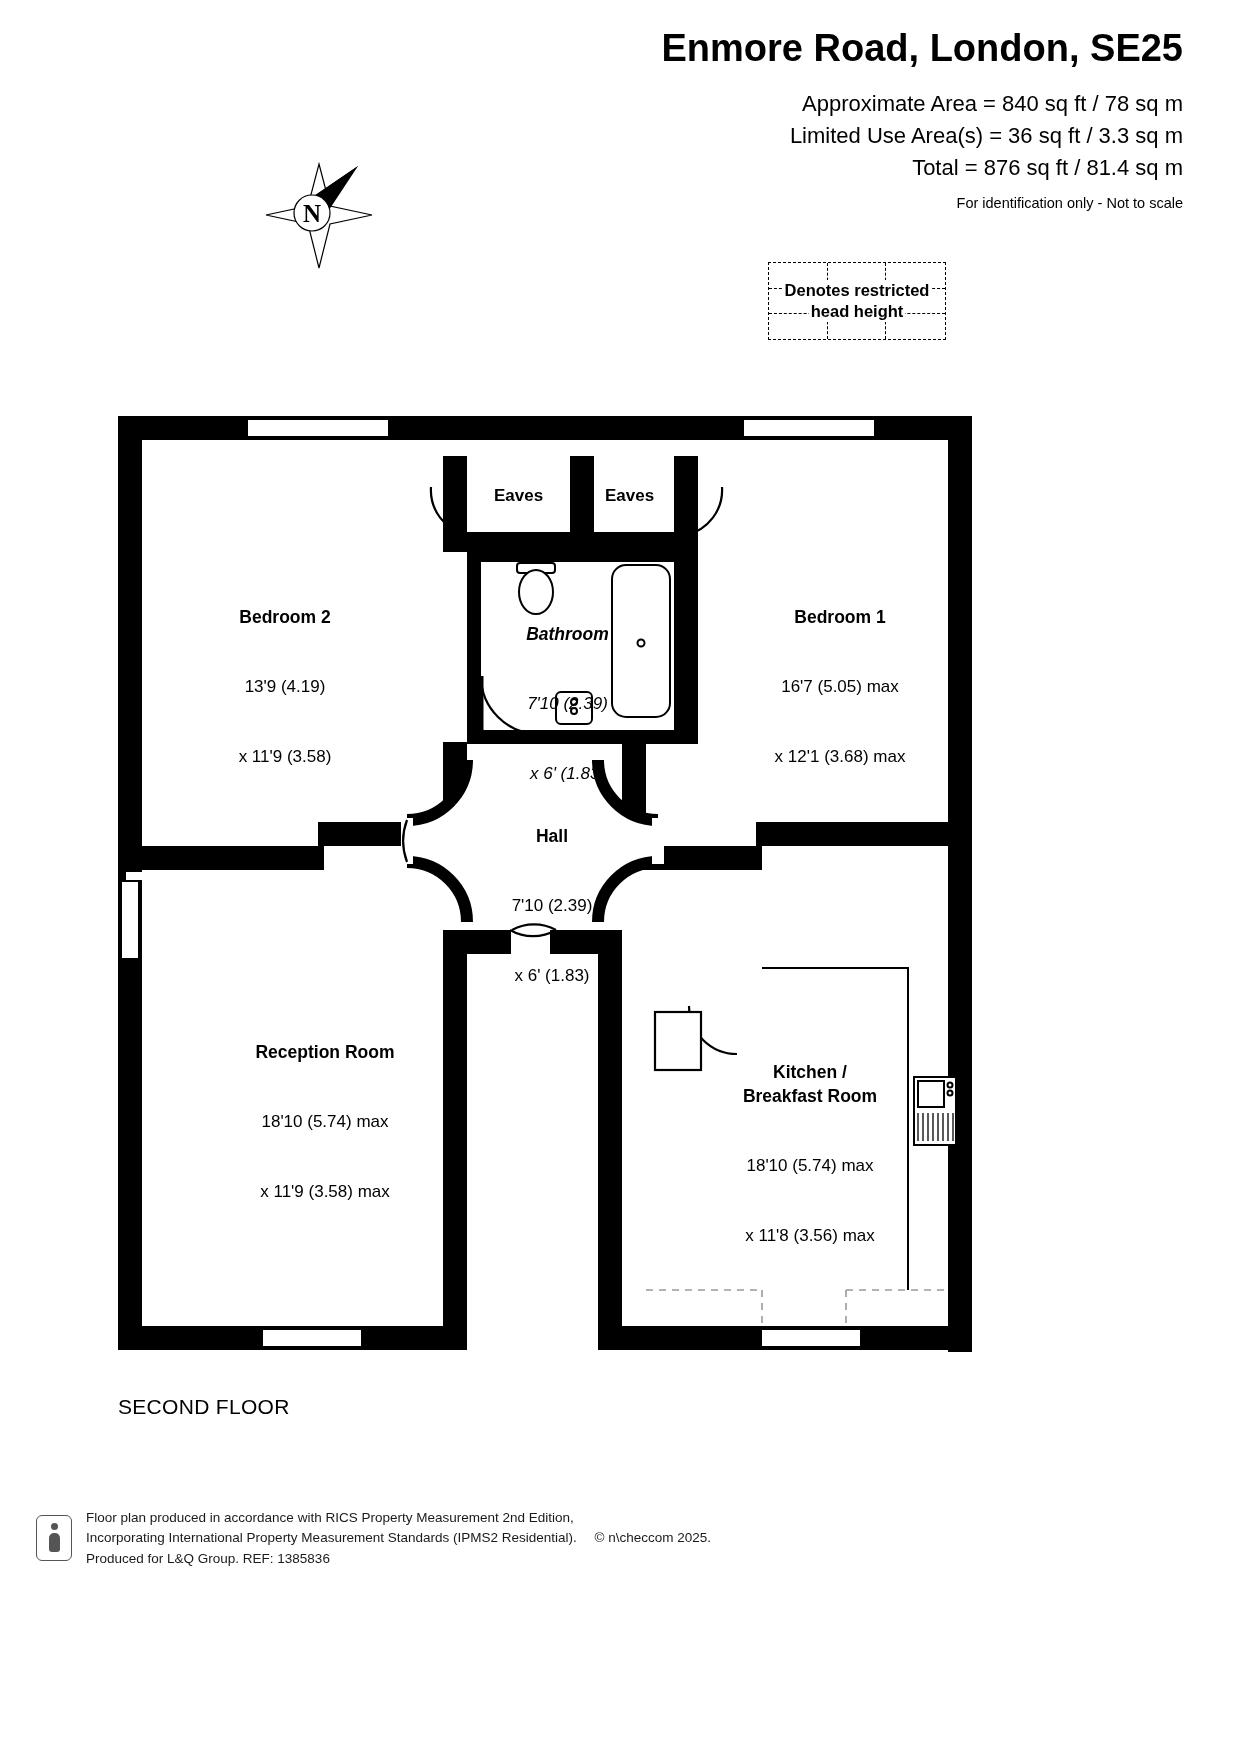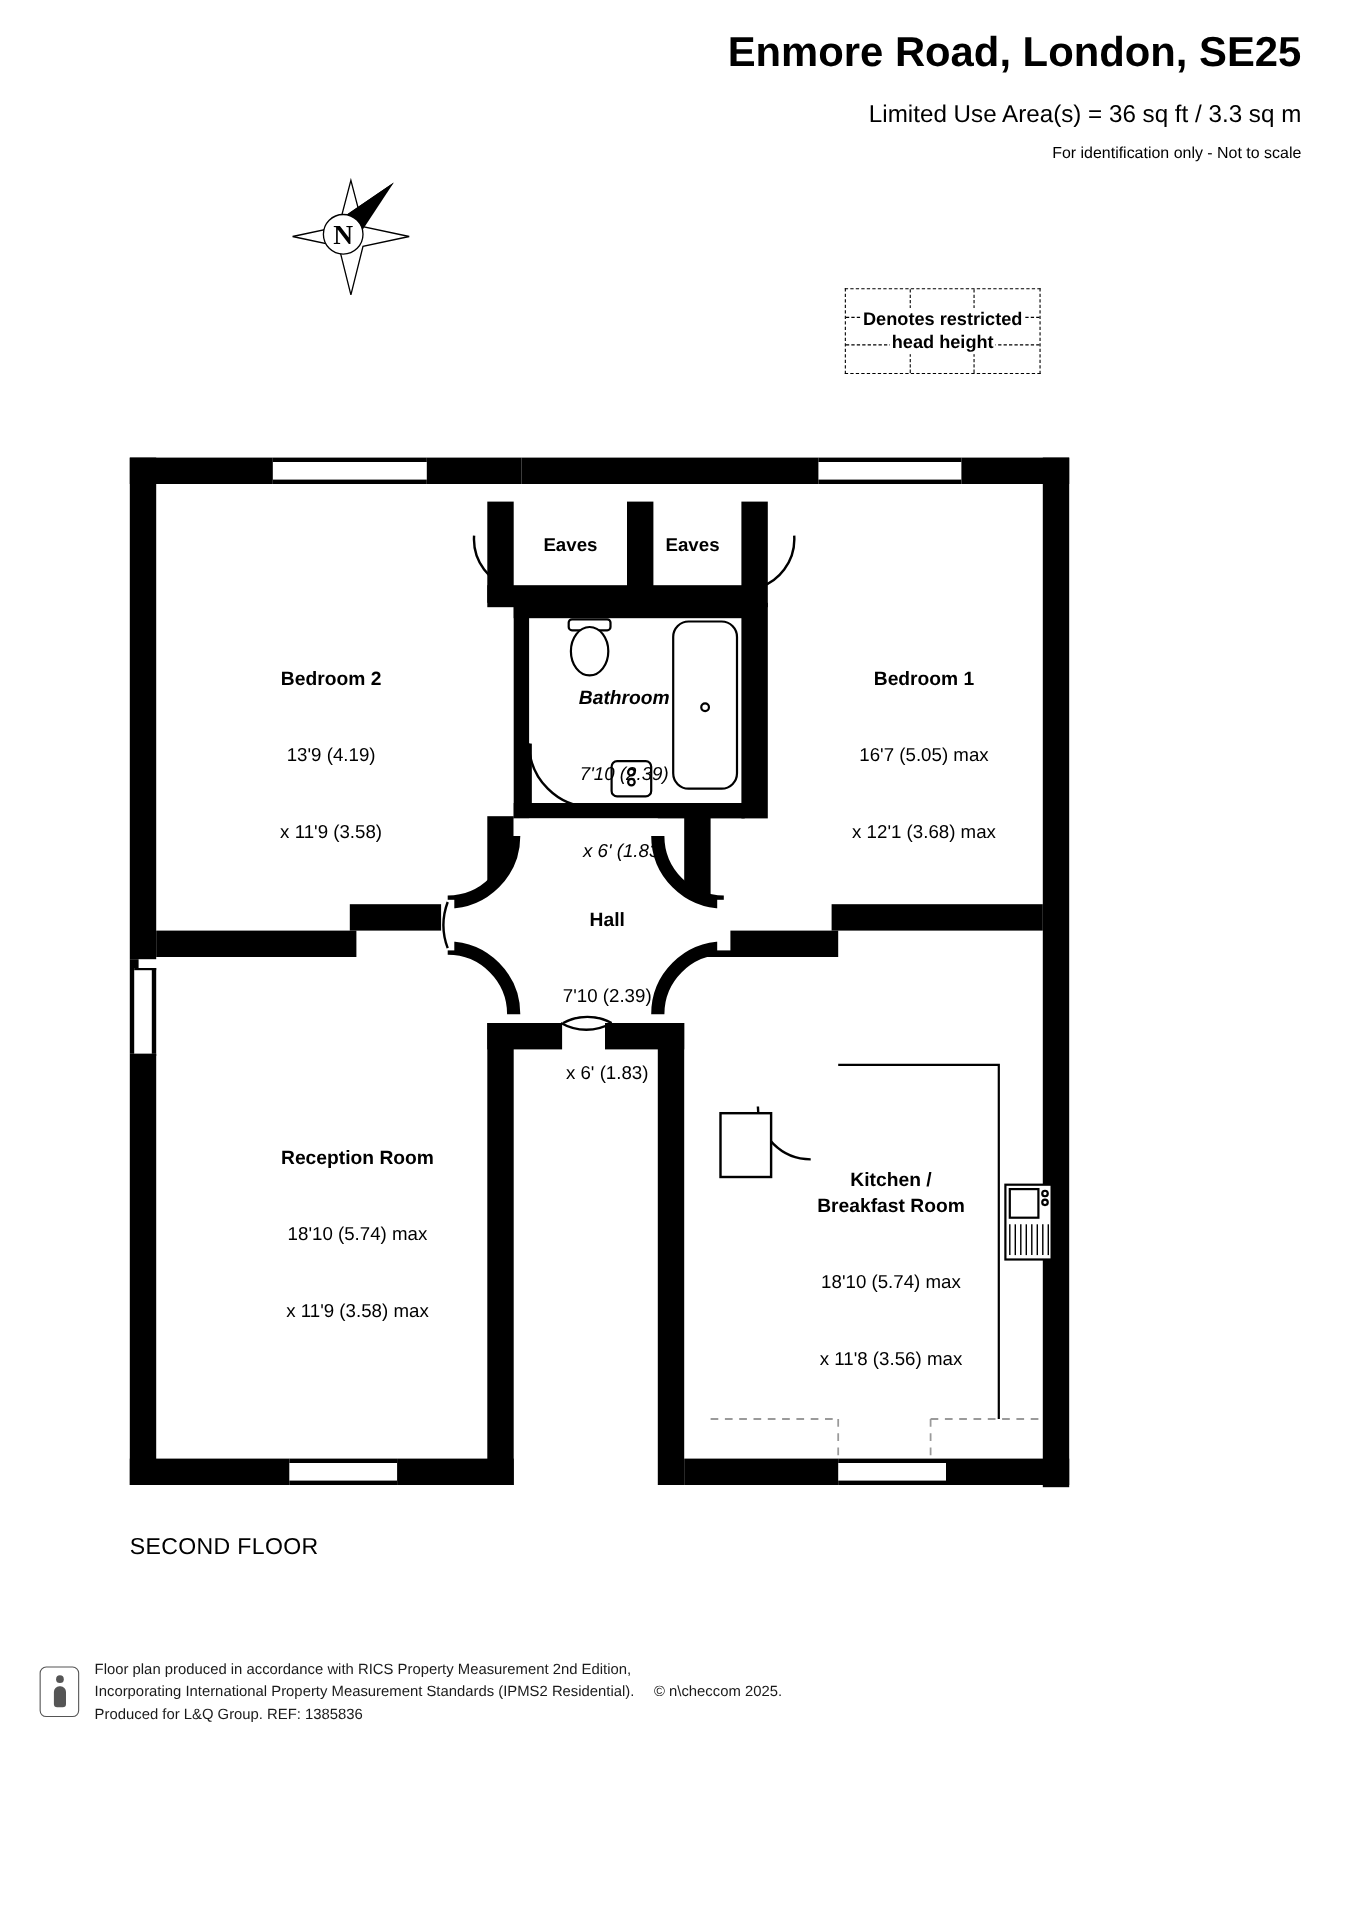--- a/index.html
+++ b/index.html
@@ -178,21 +178,23 @@
     font-size: 13.5px;
     line-height: 1.5;
     color: #1a1a1a;
   }
 </style>
 </head>
 <body>
 
 <div id="header">
   <div id="title">Enmore Road, London, SE25</div>
+  <div class="subline">Approximate Area = 840 sq ft / 78 sq m</div>
   <div class="subline">Limited Use Area(s) = 36 sq ft / 3.3 sq m</div>
+  <div class="subline">Total = 876 sq ft / 81.4 sq m</div>
   <div id="disclaimer">For identification only - Not to scale</div>
 </div>
 
 <div id="compass">
   <svg width="115" height="115" viewBox="0 0 115 115">
 
     <path d="M57 6 L68 48 L110 57 L68 66 L57 110 L46 66 L4 57 L46 48 Z" fill="#ffffff" stroke="#000000" stroke-width="1.2"></path>
 
     <path d="M57 57 L49 40 L96 8 L65 55 Z" fill="#000000"></path>
     <path d="M57 57 L49 40 L96 8 Z" fill="#000000"></path>
@@ -342,21 +344,21 @@
     <g fill="none" stroke="#9a9a9a" stroke-width="1.6" stroke-dasharray="7 6">
       <path d="M646 1290 L762 1290"></path>
       <path d="M846 1290 L948 1290"></path>
       <path d="M846 1290 L846 1326"></path>
       <path d="M762 1290 L762 1326"></path>
     </g>
 
   </svg>
 
   
-  <div class="room-label" style="left:196px; top:605px; width:210px;">
+  <div class="room-label" style="left:180px; top:605px; width:210px;">
     <span class="nm">Bedroom 2</span>
     <span class="dim">13'9 (4.19)</span>
     <span class="dim">x 11'9 (3.58)</span>
   </div>
 
   <div class="room-label" style="left:470px; top:622px; width:195px;font-style:italic;">
     <span class="nm">Bathroom</span>
     <span class="dim">7'10 (2.39)</span>
     <span class="dim">x 6' (1.83)</span>
   </div>

